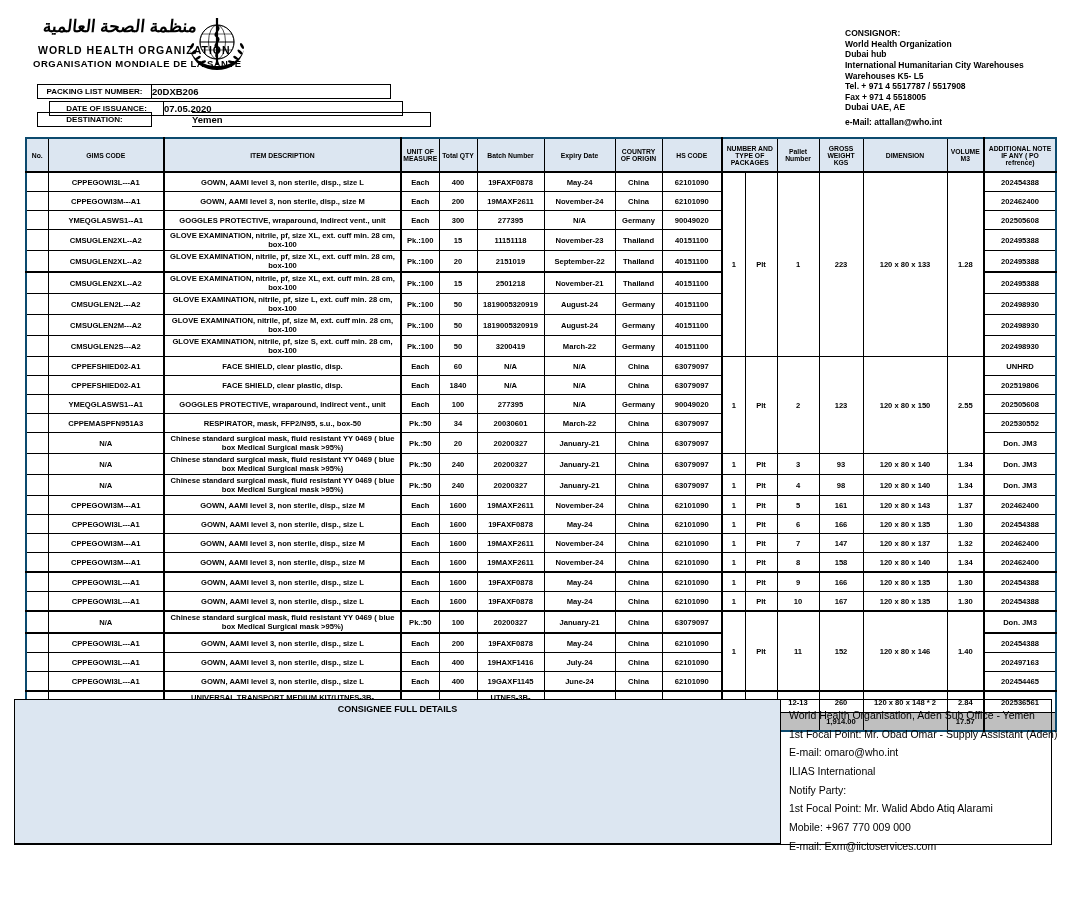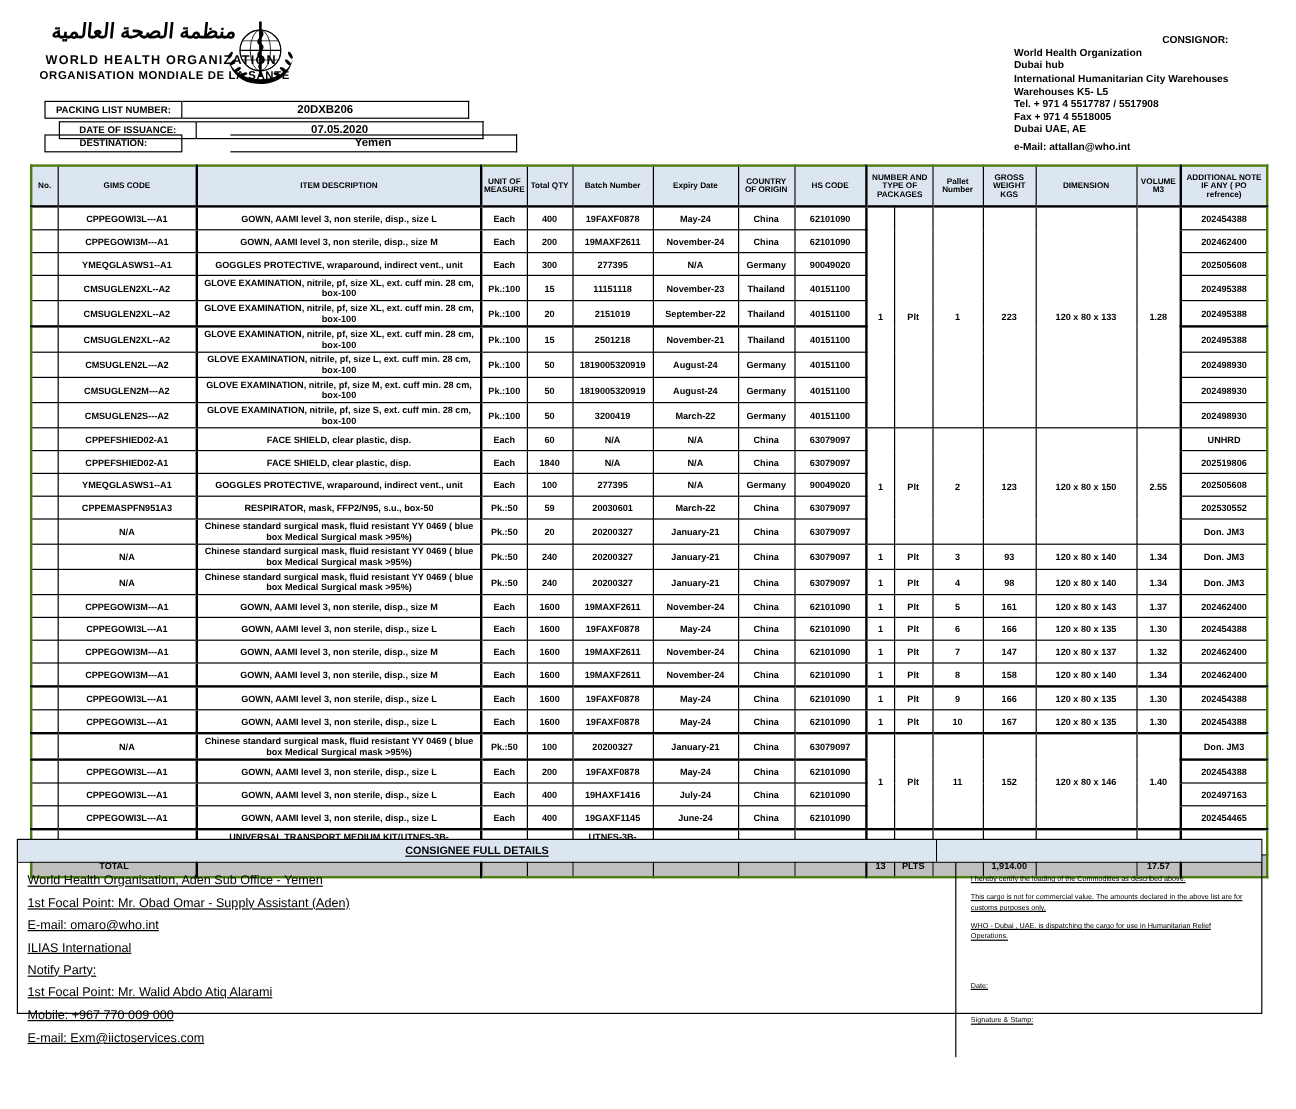--- a/index.html
+++ b/index.html
@@ -6,40 +6,40 @@
   body{width:1080px;height:924px;position:relative;font-family:"Liberation Sans",sans-serif;color:#000;}
   .abs{position:absolute;}
 
   
   .arabic{font-size:17px;font-weight:bold;transform:skewX(-6deg);}
   .org-en{font-size:10.5px;font-weight:bold;letter-spacing:1px;}
   .org-fr{font-size:9.5px;font-weight:bold;letter-spacing:.5px;}
 
   
   .consignor{font-size:8.5px;font-weight:bold;line-height:1.25;}
-  .consignor .t{font-weight:bold;text-align:right;}
+  .consignor .t{font-weight:bold;}
   .consignor div{white-space:nowrap;}
   .consignor .gap{height:4px;}
 
   
   .fieldrow{position:absolute;left:37px;display:flex;}
   .fieldrow .lbl{width:113px;border:1.5px solid #000;font-size:8px;font-weight:bold;text-align:center;padding:2px 0;}
-  .fieldrow .val{width:238px;border:1.5px solid #000;border-left:none;font-size:9.5px;font-weight:bold;text-align:center;padding:1px 0;}
+  .fieldrow .val{width:238px;border:1.5px solid #000;border-left:none;font-size:9.5px;font-weight:bold;text-align:left;padding:1px 0;}
 
   
-  table.pl{border-collapse:collapse;table-layout:fixed;width:1030px;border:2px solid #4d7c0f;}
+  table.pl{border-collapse:collapse;table-layout:fixed;width:1030px;border:2px solid #0c4a6e;}
   table.pl th,table.pl td{border:1px solid #000;overflow:hidden;}
   table.pl th{background:#dce6f1;font-size:6.8px;font-weight:bold;text-align:center;padding:2px 1px;height:28px;border-bottom:2px solid #000;}
   table.pl td{font-size:7.6px;font-weight:bold;padding:1px 2px;height:16px;text-align:center;vertical-align:middle;}
   td.l{text-align:left;}
   .bL{border-left:2px solid #000 !important;}
   tr.sep td{border-bottom:2px solid #000;}
   tr.total td{background:#bfbfbf;height:15px;font-size:7.6px;}
   
-  .cbox{border:1.5px solid #000;display:flex;flex-direction:column;text-decoration:underline;}
+  .cbox{border:1.5px solid #000;display:flex;flex-direction:row;}
   .cbox .hdr{display:flex;border-bottom:1px solid #000;}
   .cbox .hdr .hl{width:765px;background:#dce6f1;border-right:1.5px solid #000;text-align:center;font-size:9px;font-weight:bold;padding:4px 0;}
   .cbox .hdr .hr{flex:1;background:#dce6f1;}
   .cbox .bodyrow{display:flex;flex:1;}
   .cbox .cleft{width:765px;border-right:1.5px solid #000;padding:6px 8px;font-size:10.5px;line-height:1.78;}
   .cbox .cright{flex:1;padding:10px 12px;font-size:6px;line-height:1.5;}
   .cbox .cright p{margin:0 0 6px 0;}
   .cbox .cright .sp{height:26px;}
 </style>
 </head>
@@ -297,21 +297,21 @@
           <td>N/A</td>
           <td>Germany</td>
           <td>90049020</td>
           <td class="bL">202505608</td>
         </tr>
         <tr>
           <td></td>
           <td class="l">CPPEMASPFN951A3</td>
           <td class="l bL">RESPIRATOR, mask, FFP2/N95, s.u., box-50</td>
           <td class="bL">Pk.:50</td>
-          <td>59</td>
+          <td>34</td>
           <td>20030601</td>
           <td>March-22</td>
           <td>China</td>
           <td>63079097</td>
           <td class="bL">202530552</td>
         </tr>
         <tr>
           <td></td>
           <td class="l">N/A</td>
           <td class="l bL">Chinese standard surgical mask, fluid resistant YY 0469 ( blue box Medical Surgical mask &gt;95%)</td>

